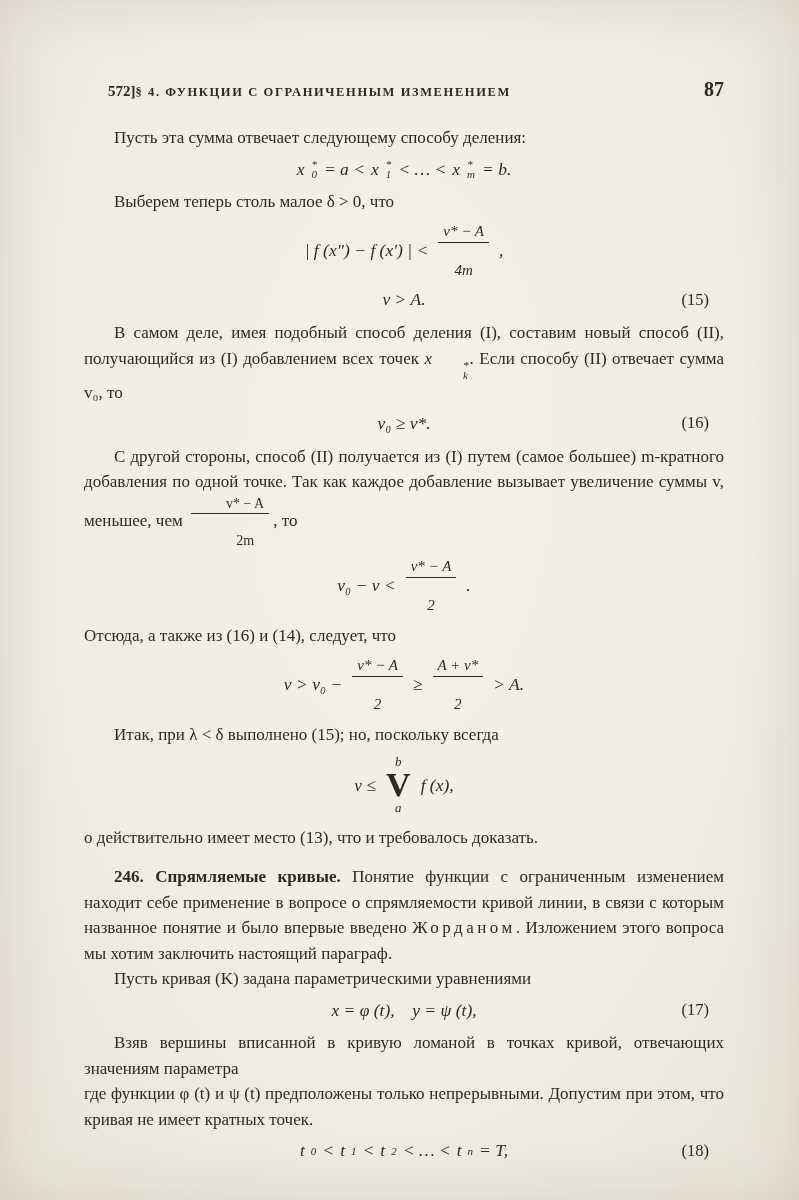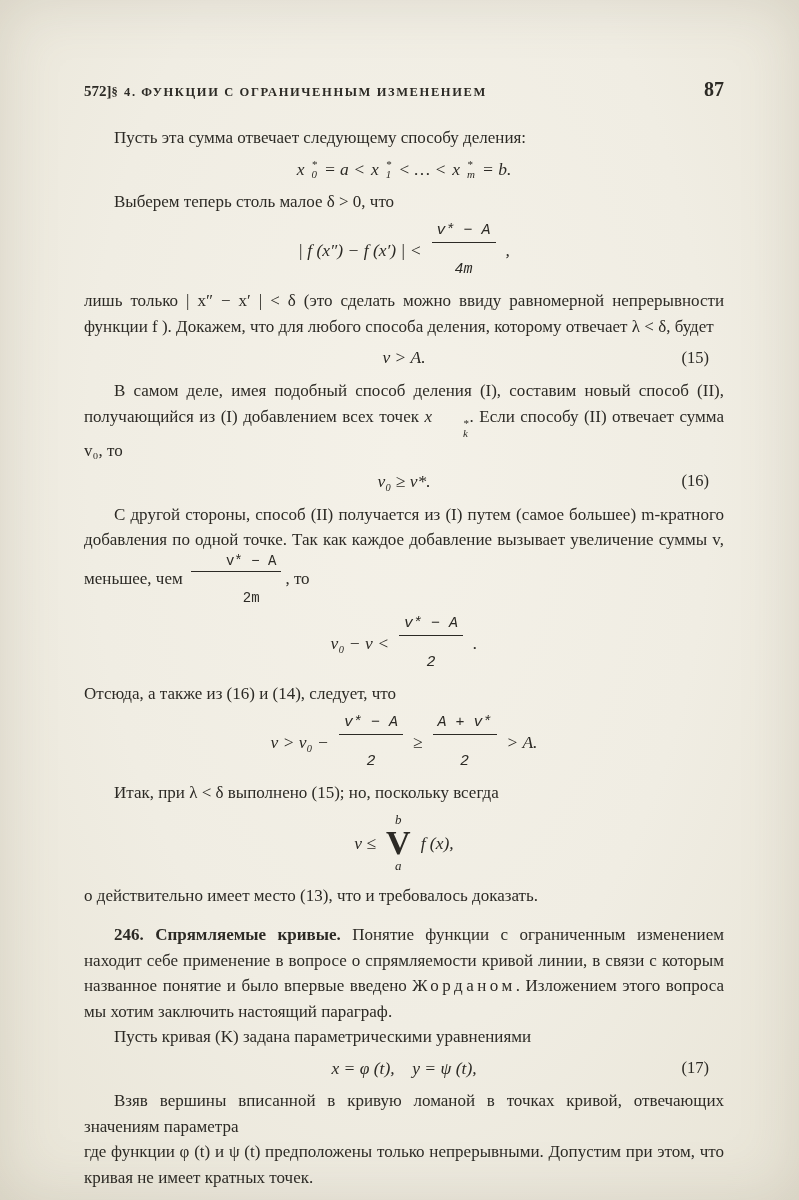--- a/index.html
+++ b/index.html
@@ -9,21 +9,21 @@
     margin:0 auto;
     background: radial-gradient(ellipse at 50% 38%, #f4f1e8 0%, #f0ede3 55%, #e8e4d6 100%);
     font-family:"Liberation Serif","DejaVu Serif",serif;
     color:#2c2a25;
     overflow:hidden;
     box-shadow: inset 0 0 60px rgba(120,110,90,0.18);
   }
   .content { position:absolute; left:84px; top:78px; width:640px; }
 
   .running-head { display:flex; align-items:baseline; margin-bottom:24px; }
-  .rh-left  { font-weight:bold; font-size:15px; }
+  .rh-left  { font-weight:bold; font-size:15px;margin-left:24px; }
   .rh-center{ flex:1; font-size:12.5px; font-weight:bold; letter-spacing:1.6px; }
   .rh-right { font-weight:bold; font-size:20px; }
 
   .para { margin:0; font-size:17px; line-height:25.5px; text-align:justify; }
   .indent { text-indent:30px; }
   .section-start { margin-top:14px; }
   .lead-bold { font-weight:bold; }
   .spaced { letter-spacing:3.5px; }
   .var { font-style:italic; }
 
@@ -35,21 +35,21 @@
     font-style:italic;
     line-height:1.3;
   }
   .eq-inner { display:inline-flex; align-items:center; gap:6px; }
   .eqtag {
     position:absolute; right:15px; top:50%; transform:translateY(-50%);
     font-style:normal; font-size:16.5px;
   }
 
   .frac { display:inline-flex; flex-direction:column; align-items:center;
-          vertical-align:middle; margin:0 4px; font-size:15px; line-height:1.25;font-family:Liberation Mono, monospace; }
+          vertical-align:middle; margin:0 4px; font-size:15px; line-height:1.25; }
   .frac .num { border-bottom:1.3px solid #2c2a25; padding:0 5px 1px; }
   .frac .den { padding-top:18px; }
   .frac-inline { font-size:14px; }
 
   .ss { display:inline-flex; flex-direction:column; align-items:flex-start;
         font-size:11px; font-style:italic; line-height:1.0;
         vertical-align:-5px; margin-left:1px; margin-right:1px; }
   .ss .ss-sup { height:10px; }
   .ss .ss-sub { height:10px; }
 
@@ -101,21 +101,20 @@
       <span class="eq-inner">
         <span>| f (x″) − f (x′) | &lt;</span>
         <span class="frac">
             <span class="num">v* − A</span>
             <span class="den">4m</span>
           </span>
         <span>,</span>
       </span>
     </div>
 
-    <p class="para">лишь только | x″ − x′ | &lt; δ (это сделать можно ввиду равномерной непрерывности функции f ). Докажем, что для любого способа деления, которому отвечает λ &lt; δ, будет</p>
 
     <div class="equation">
       <span>v &gt; A.</span>
       <span class="eqtag">(15)</span>
     </div>
 
     <p class="para indent"><span>В самом деле, имея подобный способ деления (I), составим новый способ (II), получающийся из (I) добавлением всех точек </span><span class="var">x</span><span class="ss">
           <span class="ss-sup">*</span>
           <span class="ss-sub">k</span>
         </span><span>. Если способу (II) отвечает сумма v₀, то</span></p>

